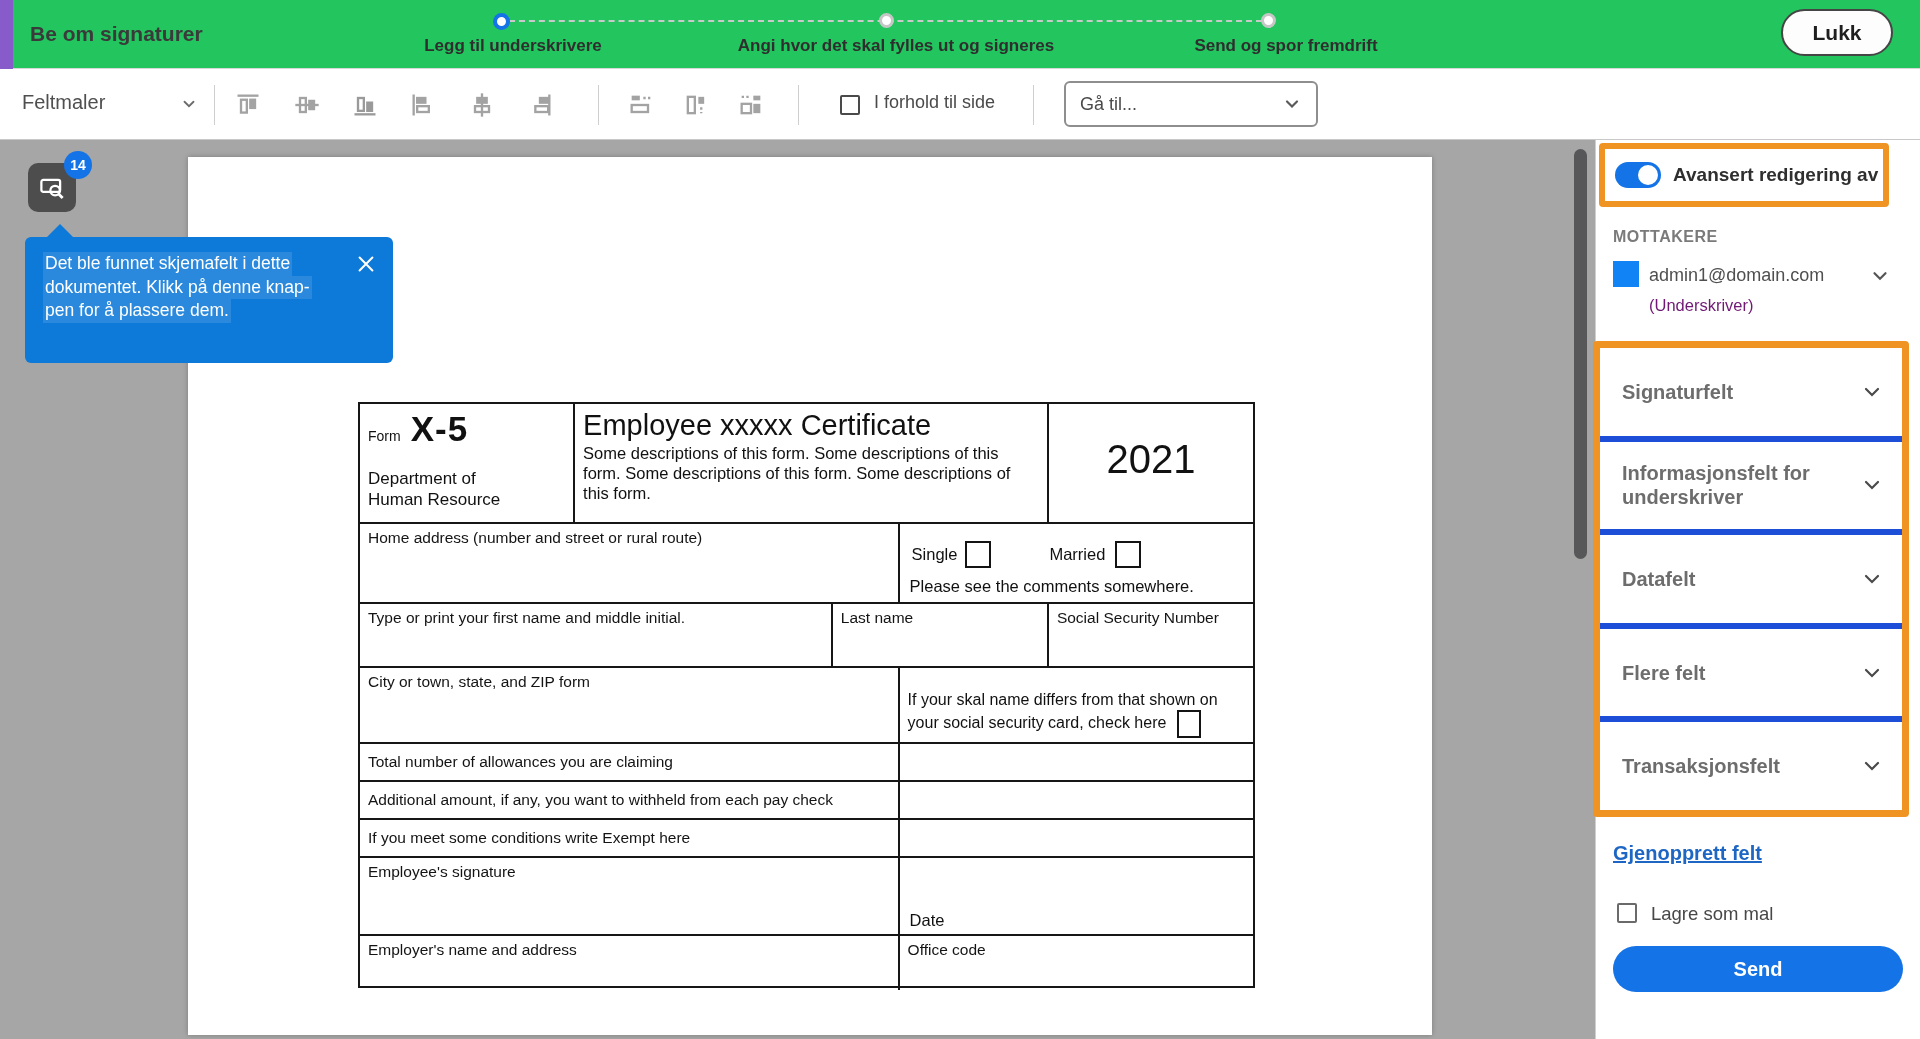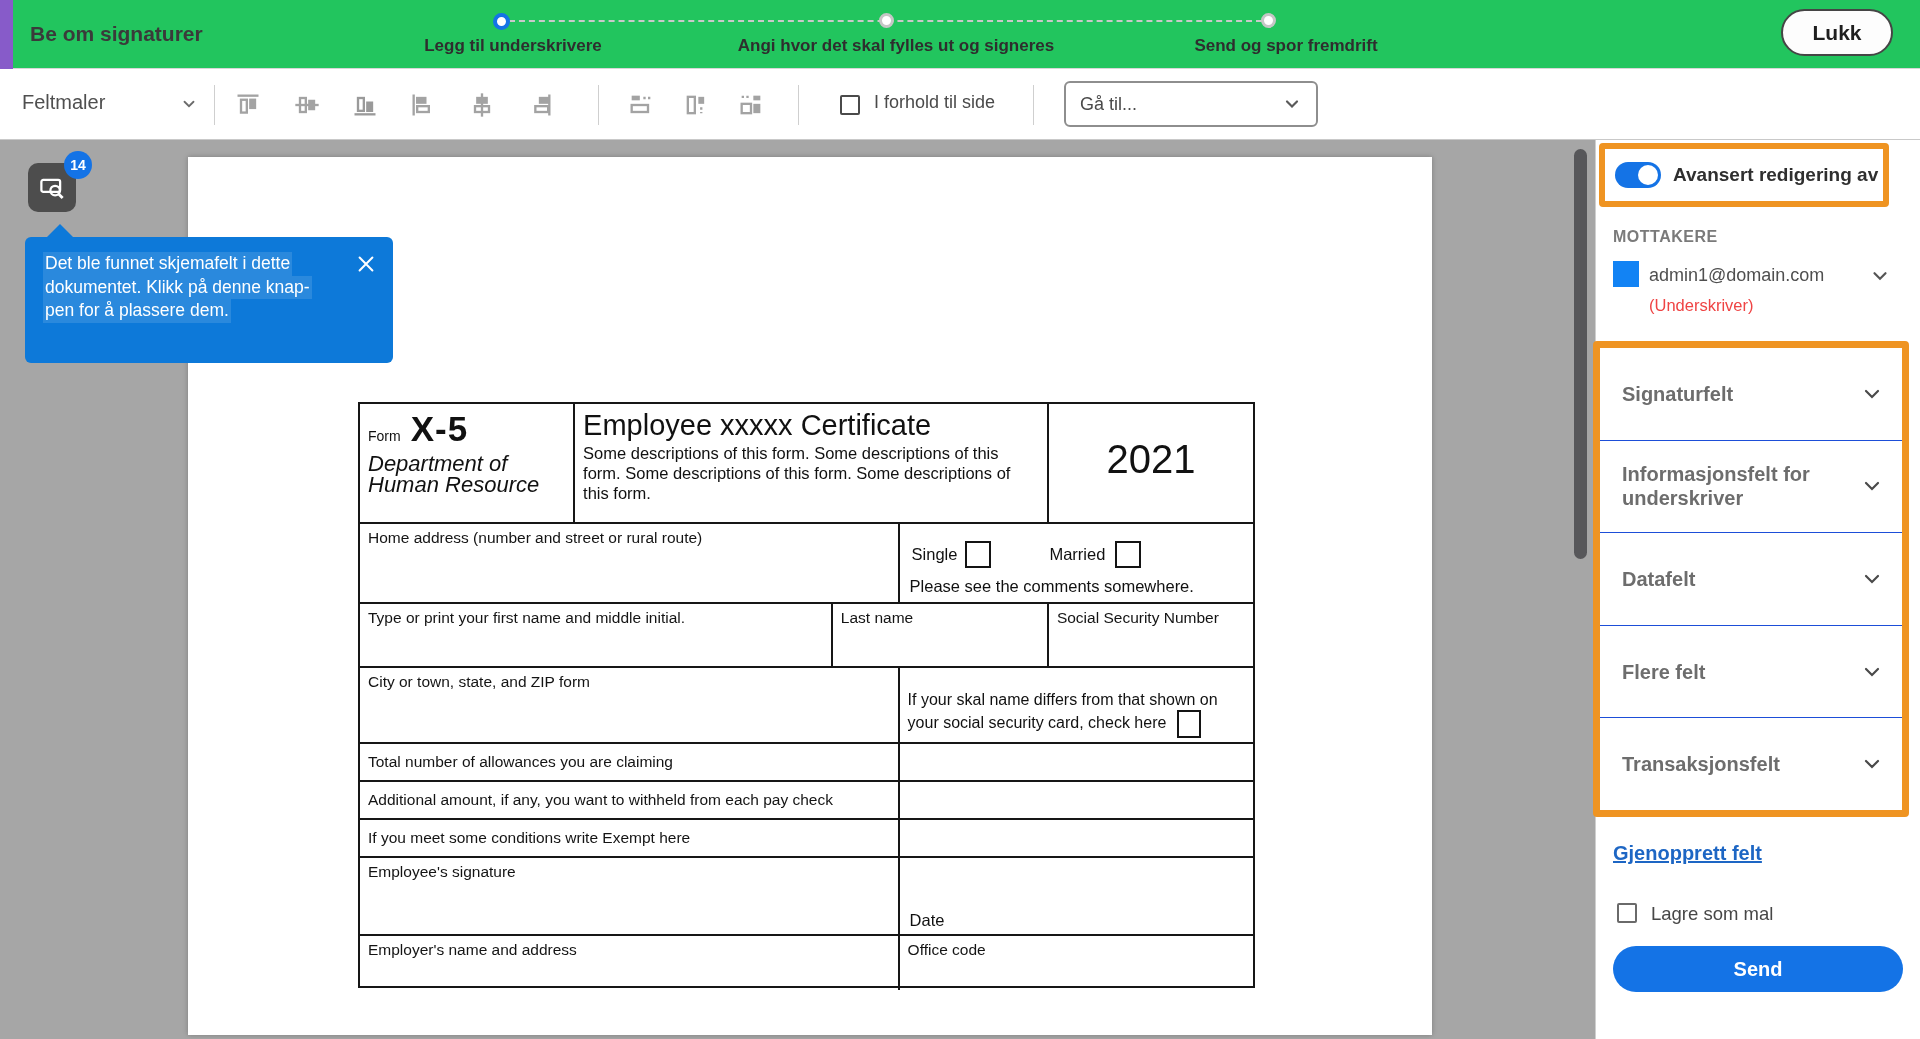--- a/index.html
+++ b/index.html
@@ -61,21 +61,21 @@
   
   .form-table { position:absolute; left:170px; top:245px; width:897px; height:586px;
                 border:2px solid #161616; color:#111; }
   .frow { display:flex; border-top:2px solid #161616; }
   .frow:first-child { border-top:none; }
   .fcell { border-left:2px solid #161616; padding:5px 8px; position:relative; overflow:hidden; }
   .fcell:first-child { border-left:none; }
   .flabel { font-size:15.5px; color:#141414; }
   .form-word { font-size:14px; }
   .form-number { font-size:35px; font-weight:700; margin-left:10px; letter-spacing:1px; }
-  .dept { font-size:22px; line-height:21px; margin-top:4px;font-style:italic; }
+  .dept { font-size:17px; line-height:21px; margin-top:19px; }
   .doc-title { font-size:29px; line-height:32px; }
   .doc-desc { font-size:16.5px; line-height:20px; margin-top:2px; }
   .year { font-size:40px; text-align:center; margin-top:28px; }
   .fbox { display:inline-block; width:26px; height:27px; border:2px solid #141414; background:#fff;
           vertical-align:middle; }
   .marital-row { display:flex; align-items:center; margin-top:12px; font-size:16.5px; }
   .bottom-note { position:absolute; left:10px; bottom:6px; font-size:16.5px; }
   .differs-text { font-size:16px; line-height:21px; margin-top:16px; }
   .fbox-inline { width:24px; height:28px; margin-left:6px; }
   .date-label { position:absolute; left:10px; bottom:4px; font-size:16.5px; }
@@ -91,26 +91,26 @@
              border-radius:4px; background:#fff; display:flex; align-items:center; padding-left:10px; }
   .toggle { width:46px; height:26px; border-radius:13px; background:#1473e6; position:relative; cursor:pointer;
             flex:0 0 auto; }
   .toggle-knob { position:absolute; right:3px; top:3px; width:20px; height:20px; border-radius:50%; background:#fff; }
   .adv-label { font-size:19px; font-weight:700; color:#2f2f2f; margin-left:12px; white-space:nowrap; }
   .recipients-label { position:absolute; left:17px; top:88px; font-size:16px; font-weight:700; color:#7a7a7a;
                       letter-spacing:.5px; }
   .recip-swatch { position:absolute; left:17px; top:121px; width:26px; height:26px; background:#1283f4; }
   .recip-email { position:absolute; left:53px; top:125px; font-size:18px; color:#4f4f4f; }
   .recip-chevron { position:absolute; left:273px; top:125px; }
-  .recip-role { position:absolute; left:53px; top:156px; font-size:16.5px; color:#ef4444; }
+  .recip-role { position:absolute; left:53px; top:156px; font-size:16.5px; color:#701a75; }
 
   .accordion-box { position:absolute; left:-3px; top:201px; width:316px; height:476px; border:7px solid #ef9422;
                    border-radius:4px; background:#fff; display:flex; flex-direction:column; }
   .acc-row { flex:1; display:flex; align-items:center; justify-content:space-between; padding:0 18px 0 22px;
-             border-top:1px solid #1d4ed8; cursor:pointer; }
+             border-top:6px solid #1d4ed8; cursor:pointer; }
   .acc-row:first-child { border-top:none; }
   .acc-label { font-size:20px; font-weight:700; color:#6d6d6d; line-height:24px; max-width:232px; }
 
   .reset-link { position:absolute; left:17px; top:702px; font-size:20px; font-weight:700; color:#1d66c4;
                 text-decoration:underline; cursor:pointer; }
   .save-check { position:absolute; left:21px; top:763px; width:20px; height:20px; border:2px solid #6a6a6a;
                 border-radius:2px; background:#fff; cursor:pointer; }
   .save-label { position:absolute; left:55px; top:763px; font-size:18.5px; color:#474747; }
   .send-btn { position:absolute; left:17px; top:806px; width:290px; height:46px; border-radius:23px;
               background:#1473e6; color:#fff; font-size:20px; font-weight:700; display:flex;

